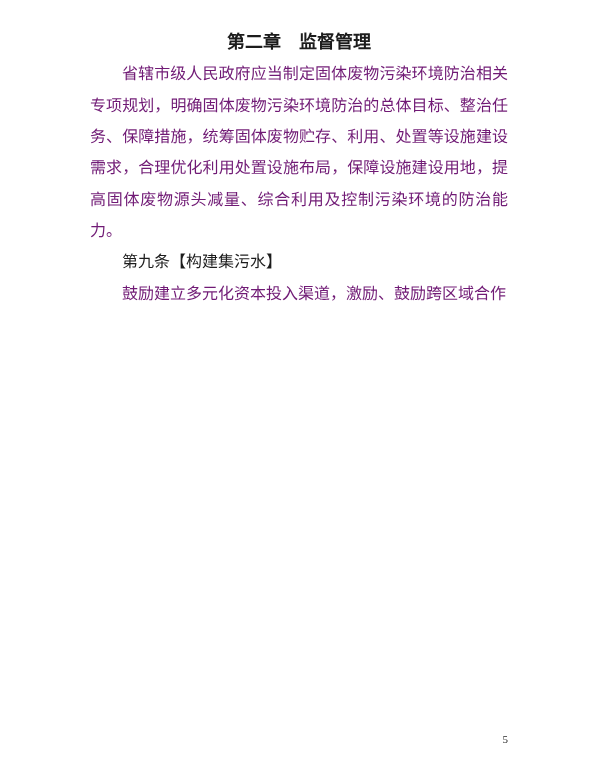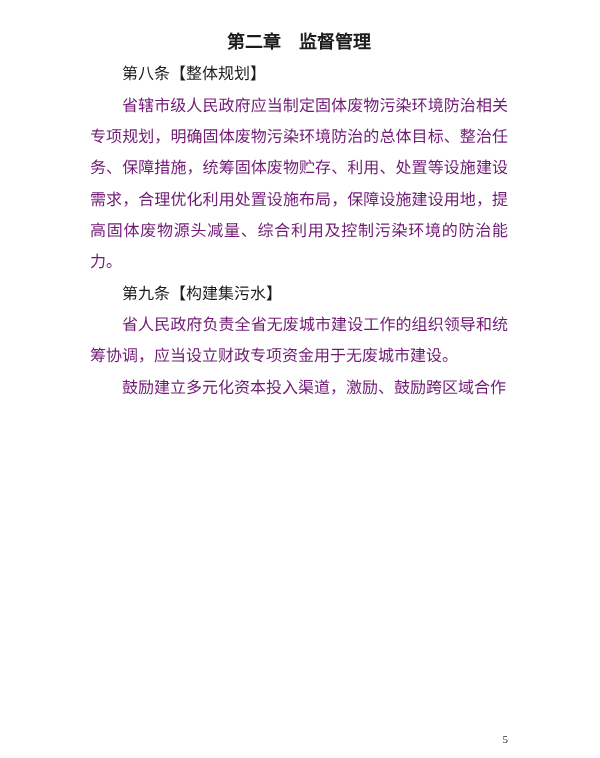--- a/index.html
+++ b/index.html
@@ -57,25 +57,23 @@
     line-height: 11px;
     color: #2a2a2a;
   }
 </style>
 </head>
 <body>
 
 <div class="page">
   <h1 class="doc-title">第二章　监督管理</h1>
 
-  <p class="article-heading">第八条【整体规划】</p>
 
   <p class="para">省辖市级人民政府应当制定固体废物污染环境防治相关专项规划，明确固体废物污染环境防治的总体目标、整治任务、保障措施，统筹固体废物贮存、利用、处置等设施建设需求，合理优化利用处置设施布局，保障设施建设用地，提高固体废物源头减量、综合利用及控制污染环境的防治能力。</p>
 
   <p class="article-heading">第九条【构建集污水】</p>
 
-  <p class="para">省人民政府负责全省无废城市建设工作的组织领导和统筹协调，应当设立财政专项资金用于无废城市建设。</p>
 
 
   <p class="para">鼓励建立多元化资本投入渠道，激励、鼓励跨区域合作</p>
 
   <div class="page-number">5</div>
 </div>
 
 </body></html>

